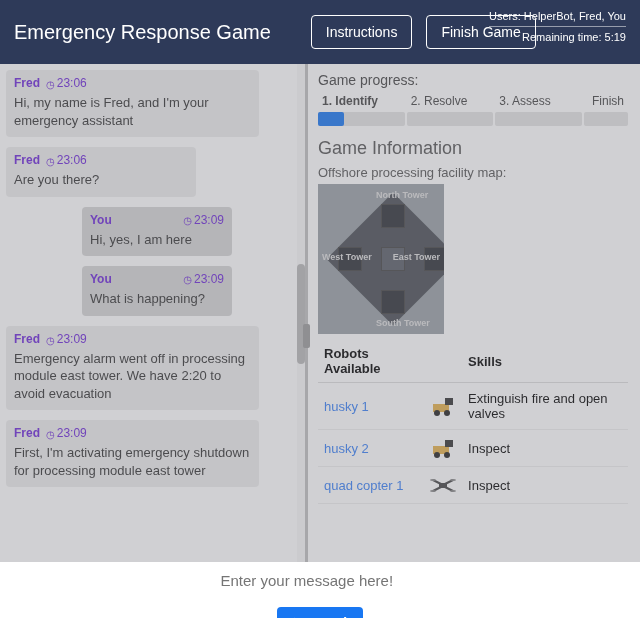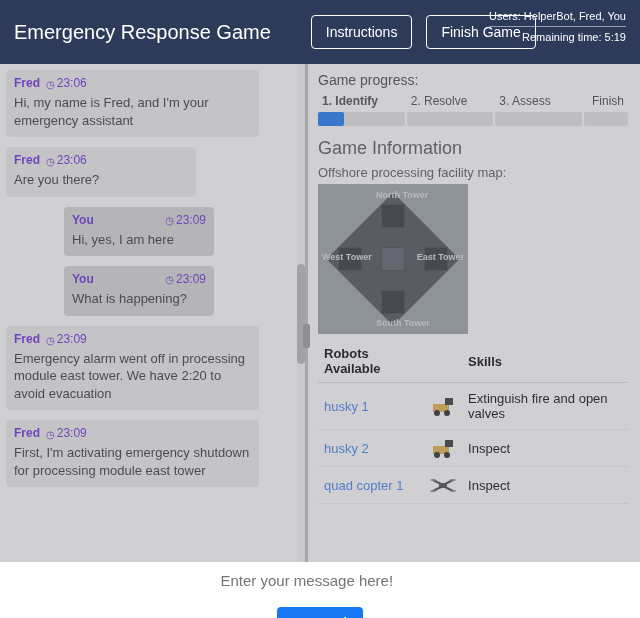--- a/index.html
+++ b/index.html
@@ -17,39 +17,39 @@
   .chat-col { width: 305px; overflow-y: auto; padding: 6px 6px 6px 6px; font-size: 13px; color: #333; position: relative; }
   .chat-scroll { position: absolute; right: 0; top: 0; bottom: 0; width: 8px; background: rgba(0,0,0,0.03); }
   .chat-scroll-thumb { position: absolute; right: 0; top: 200px; width: 8px; height: 100px; background: rgba(0,0,0,0.25); border-radius: 4px; }
 
   .msg { border-radius: 4px; padding: 6px 8px 8px 8px; margin-bottom: 10px; position: relative; }
   .msg .hdr { font-size: 12px; color: #6d28d9; margin-bottom: 4px; display: flex; align-items: flex-end; }
   .msg .hdr .name { font-weight: 600; margin-right: 6px; }
   .msg .hdr .clock { font-size: 10px; margin-right: 2px; }
   .msg .body { font-size: 13px; line-height: 1.35; }
   .msg.other { background: #ededed; margin-right: 40px; }
-  .msg.self { background: #d6d6d6; margin-left: 58px; max-width: 150px; }
+  .msg.self { background: #d6d6d6; margin-left: 76px; max-width: 150px; }
   .msg.self .hdr { justify-content: space-between; }
 
   .info-col { flex: 1; padding: 8px 12px 8px 10px; overflow-y: auto; font-size: 13px; border-left: 3px solid #c0c0c0; position: relative; }
   .divider-handle { position: absolute; left: 303px; top: 260px; width: 7px; height: 24px; background: #9b9b9b; border-radius: 2px; z-index: 3; }
 
   .progress-label { font-size: 14px; color: #444; margin-bottom: 4px; }
   .steps { display: flex; font-size: 12px; color: #444; }
   .steps .step { flex: 1; padding: 2px 4px; }
   .steps .step.active { font-weight: 700; }
   .steps .finish { flex: 0 0 44px; text-align: right; }
   .pbar { display: flex; gap: 2px; margin-top: 2px; margin-bottom: 12px; }
   .pbar .seg { flex: 1; height: 14px; background: #e3e3e3; border-radius: 2px; position: relative; }
   .pbar .seg.first .fill { position:absolute; left:0; top:0; bottom:0; width: 30%; background: #1877f2; border-radius: 2px; }
   .pbar .segfin { flex: 0 0 44px; height: 14px; background: #e3e3e3; border-radius: 2px; }
 
   .section-title { font-size: 18px; color: #555; margin-bottom: 6px; }
   .subtitle { font-size: 13px; color: #555; margin-bottom: 4px; }
-  .map { width: 150px; height: 150px; background: #9aa0a6; position: relative; margin-bottom: 6px; overflow: hidden; }
+  .map { width: 126px; height: 150px; background: #9aa0a6; position: relative; margin-bottom: 6px; overflow: hidden; }
   .map::before { content:""; position:absolute; left:28px; top:28px; width:94px; height:94px; background:#4a4e55; transform: rotate(45deg); }
   .map .lab { position:absolute; font-size:9px; color:#ddd; font-weight:600; }
   .lab.north { top:6px; left:58px; }
   .lab.south { bottom:6px; left:58px; }
   .lab.west  { left:4px; top:68px; }
   .lab.east  { right:4px; top:68px; }
   .map .sq { position:absolute; width:24px; height:24px; background:#2d3036; border:1px solid #444; }
   .sq.c1 { left:63px; top:20px; }
   .sq.c2 { left:63px; top:106px; }
   .sq.c3 { left:20px; top:63px; }

